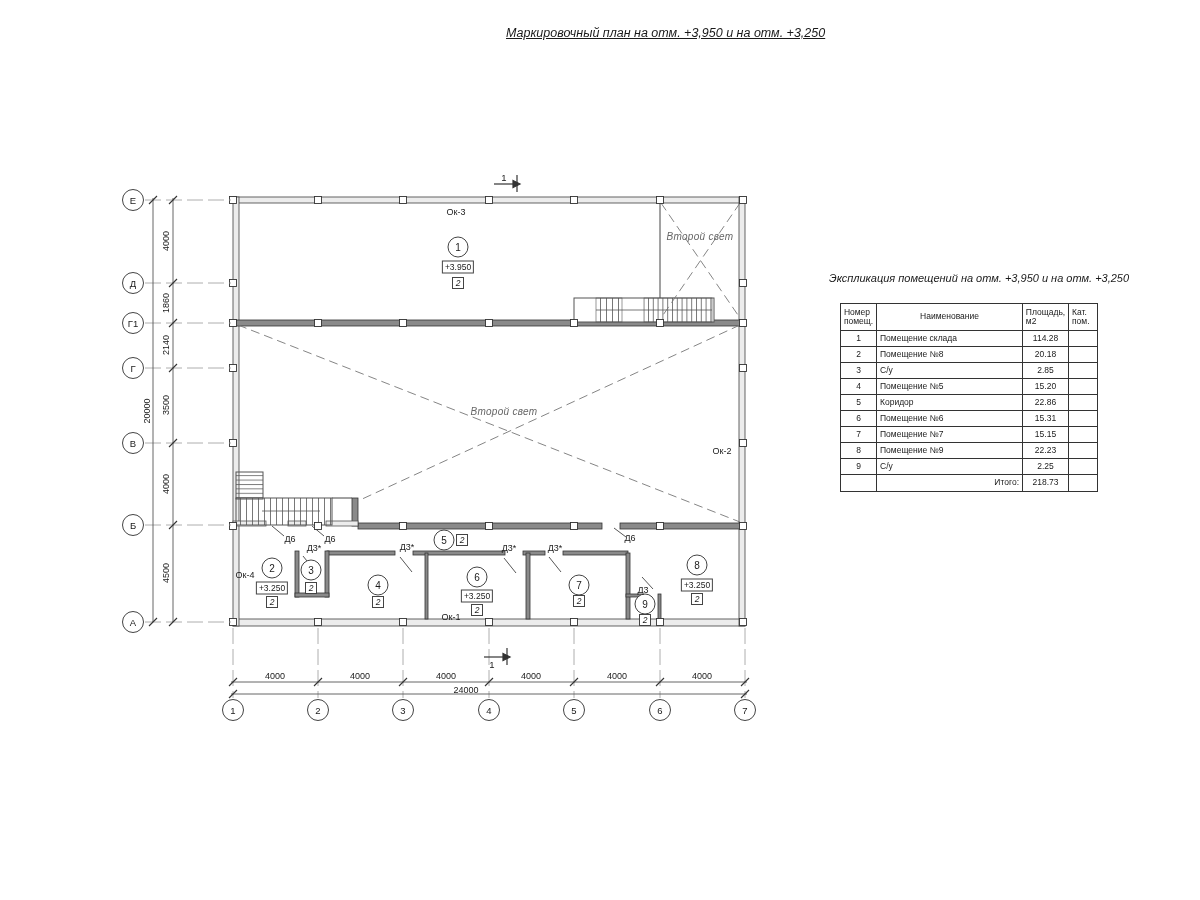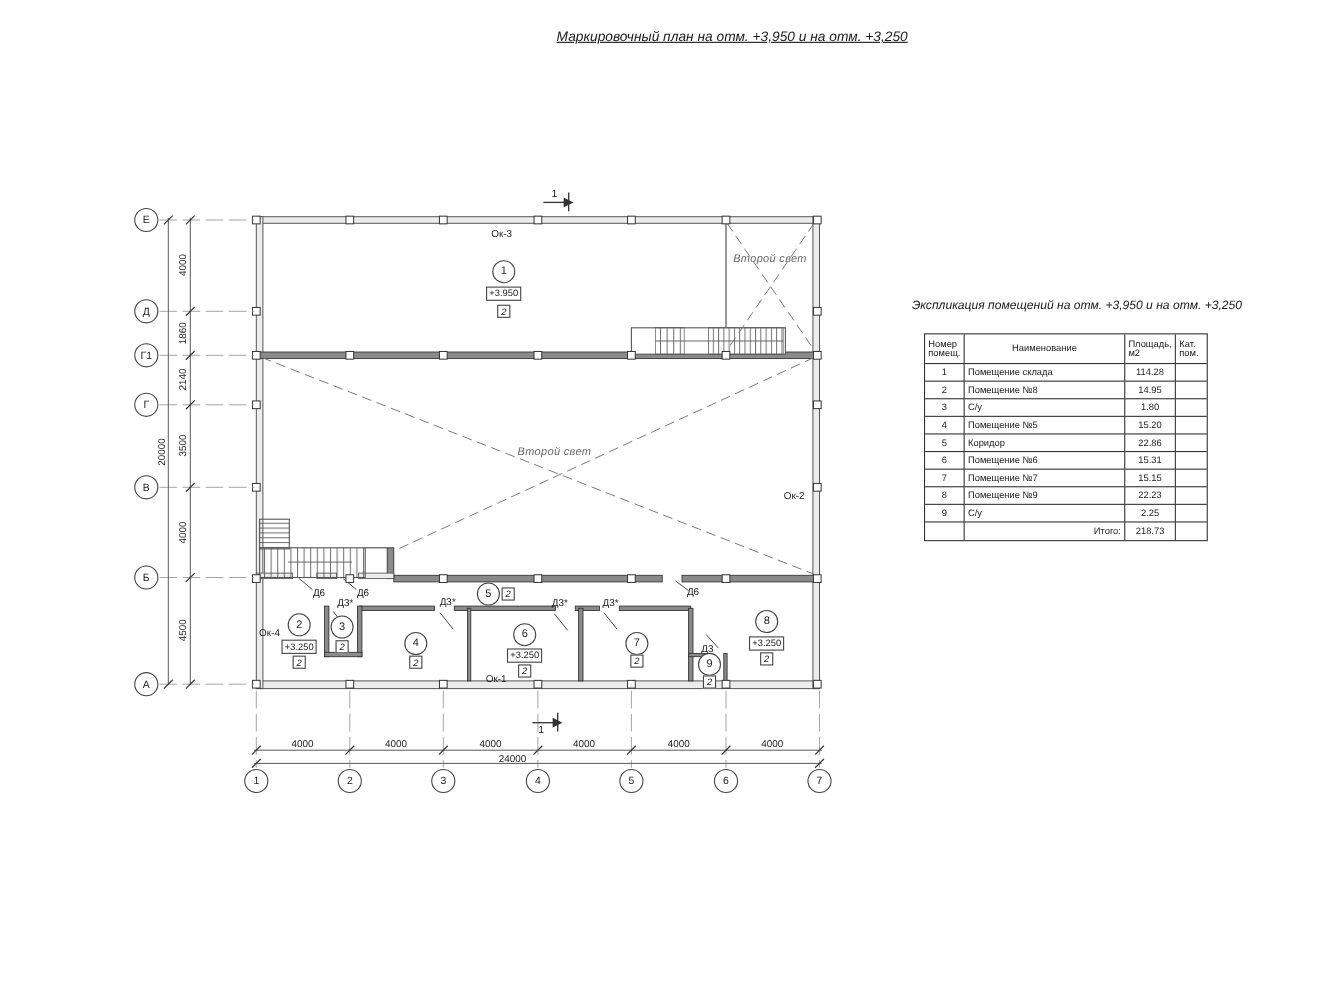--- a/index.html
+++ b/index.html
@@ -225,26 +225,26 @@
     <div class="tc">Площадь, м2</div>
     <div class="tc cl">Кат. пом.</div>
 
     <div class="tc">1</div>
     <div class="tc name">Помещение склада</div>
     <div class="tc">114.28</div>
     <div class="tc cl"></div>
 
     <div class="tc">2</div>
     <div class="tc name">Помещение №8</div>
-    <div class="tc">14.95</div>
+    <div class="tc">20.18</div>
     <div class="tc cl"></div>
 
     <div class="tc">3</div>
     <div class="tc name">С/у</div>
-    <div class="tc">1.80</div>
+    <div class="tc">2.85</div>
     <div class="tc cl"></div>
 
     <div class="tc">4</div>
     <div class="tc name">Помещение №5</div>
     <div class="tc">15.20</div>
     <div class="tc cl"></div>
 
     <div class="tc">5</div>
     <div class="tc name">Коридор</div>
     <div class="tc">22.86</div>

